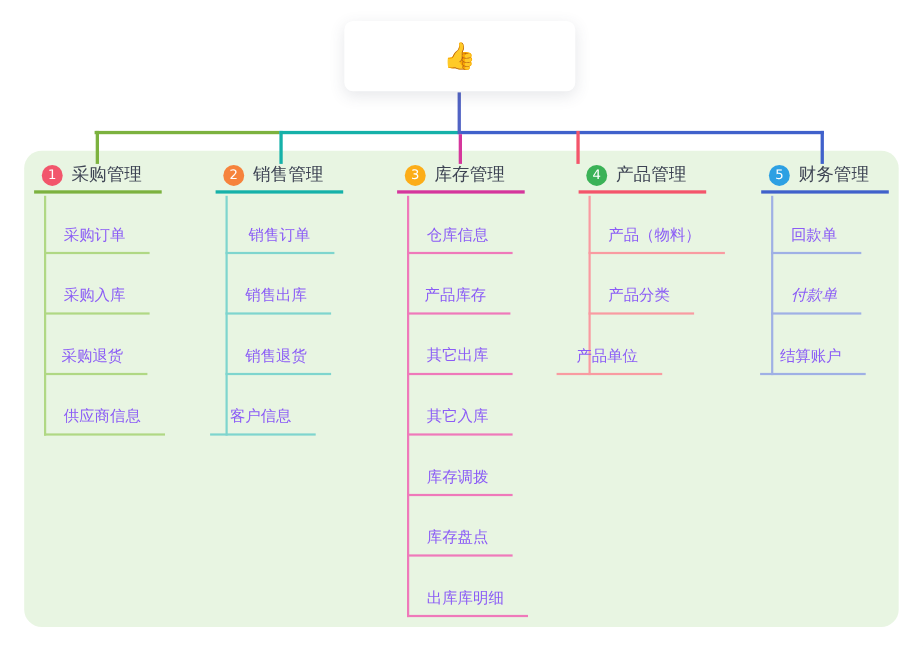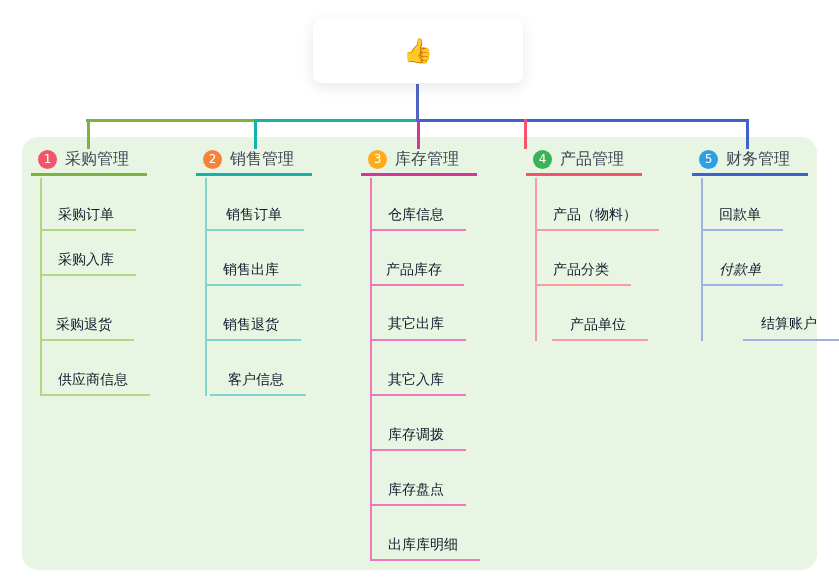--- a/index.html
+++ b/index.html
@@ -10,21 +10,21 @@
     border-radius:8px;box-shadow:0 4px 14px rgba(60,70,90,0.13);display:flex;align-items:center;
     justify-content:center;gap:10px;font-size:24px;font-weight:600;color:#3b4456;z-index:5;}
   .seg{position:absolute;z-index:2;}
   .branch-title{position:absolute;height:31px;width:116px;box-sizing:border-box;display:flex;
     align-items:center;gap:8px;padding-left:7px;border-bottom:3px solid #000;z-index:3;
     font-size:16px;font-weight:500;color:#3e4454;white-space:nowrap;}
   .badge{width:19px;height:19px;border-radius:50%;flex:0 0 19px;display:flex;align-items:center;
     justify-content:center;font-size:12px;font-weight:500;color:#ffffff;line-height:1;}
   .child-row{position:absolute;height:34px;box-sizing:content-box;display:flex;align-items:flex-end;
     padding:0 22px 0 18px;border-bottom:2px solid #000;z-index:3;white-space:nowrap;}
-  .child-row span{font-size:14px;color:#0f172a;padding-bottom:8px;line-height:1;}
+  .child-row span{font-size:14px;color:#8b5cf6;padding-bottom:8px;line-height:1;}
 </style>
 </head>
 <body>
 
 <div id="canvas">
   <div id="panel"></div>
   <div id="root-node">
     <span>👍</span>
   </div>
   <div id="connectors">
@@ -44,21 +44,21 @@
       <div class="seg" style="left: 701px; top: 178px; width: 2px; height: 163px; background: rgb(159, 176, 229);"></div>
     </div>
   <div id="branches">
       <div class="branch-title" style="left: 31px; top: 145px; border-bottom-color: rgb(124, 178, 63);">
         <span class="badge" style="background: rgb(242, 86, 108);">1</span>
         <span>采购管理</span>
       </div>
       <div class="child-row" style="left: 40px; top: 195px; border-bottom-color: rgb(176, 216, 132);">
         <span>采购订单</span>
       </div>
-      <div class="child-row" style="left: 40px; top: 240px; border-bottom-color: rgb(176, 216, 132);">
+      <div class="child-row" style="left: 40px; top: 250px; border-bottom-color: rgb(176, 216, 132);">
         <span>采购入库</span>
       </div>
       <div class="child-row" style="left: 40px; top: 305px; border-bottom-color: rgb(176, 216, 132); padding-left: 16px;">
         <span>采购退货</span>
       </div>
       <div class="child-row" style="left: 40px; top: 360px; border-bottom-color: rgb(176, 216, 132);">
         <span>供应商信息</span>
       </div>
       <div class="branch-title" style="left: 196px; top: 145px; border-bottom-color: rgb(22, 177, 169);">
         <span class="badge" style="background: rgb(246, 131, 60);">2</span>
@@ -66,21 +66,21 @@
       </div>
       <div class="child-row" style="left: 205px; top: 195px; border-bottom-color: rgb(126, 213, 206); padding-left: 21px;">
         <span>销售订单</span>
       </div>
       <div class="child-row" style="left: 205px; top: 250px; border-bottom-color: rgb(126, 213, 206);">
         <span>销售出库</span>
       </div>
       <div class="child-row" style="left: 205px; top: 305px; border-bottom-color: rgb(126, 213, 206);">
         <span>销售退货</span>
       </div>
-      <div class="child-row" style="left: 210px; top: 360px; border-bottom-color: rgb(126, 213, 206);">
+      <div class="child-row" style="left: 191px; top: 360px; border-bottom-color: rgb(126, 213, 206);">
         <span>客户信息</span>
       </div>
       <div class="branch-title" style="left: 361px; top: 145px; border-bottom-color: rgb(213, 54, 156);">
         <span class="badge" style="background: rgb(252, 173, 24);">3</span>
         <span>库存管理</span>
       </div>
       <div class="child-row" style="left: 370px; top: 195px; border-bottom-color: rgb(239, 121, 186);">
         <span>仓库信息</span>
       </div>
       <div class="child-row" style="left: 370px; top: 250px; border-bottom-color: rgb(239, 121, 186); padding-left: 16px;">
@@ -104,30 +104,30 @@
       <div class="branch-title" style="left: 526px; top: 145px; border-bottom-color: rgb(244, 85, 107);">
         <span class="badge" style="background: rgb(59, 178, 87);">4</span>
         <span>产品管理</span>
       </div>
       <div class="child-row" style="left: 535px; top: 195px; border-bottom-color: rgb(249, 155, 161);">
         <span>产品（物料）</span>
       </div>
       <div class="child-row" style="left: 535px; top: 250px; border-bottom-color: rgb(249, 155, 161);">
         <span>产品分类</span>
       </div>
-      <div class="child-row" style="left: 552px; top: 305px; border-bottom-color: rgb(249, 155, 161); justify-content: flex-end;">
+      <div class="child-row" style="left: 506px; top: 305px; border-bottom-color: rgb(249, 155, 161); justify-content: flex-end;">
         <span>产品单位</span>
       </div>
       <div class="branch-title" style="left: 692px; top: 145px; border-bottom-color: rgb(64, 97, 203);">
         <span class="badge" style="background: rgb(45, 160, 227);">5</span>
         <span>财务管理</span>
       </div>
       <div class="child-row" style="left: 701px; top: 195px; border-bottom-color: rgb(159, 176, 229);">
         <span>回款单</span>
       </div>
       <div class="child-row" style="left: 701px; top: 250px; border-bottom-color: rgb(159, 176, 229); font-style: italic;">
         <span>付款单</span>
       </div>
-      <div class="child-row" style="left: 743px; top: 305px; border-bottom-color: rgb(159, 176, 229); font-family: Liberation Mono, monospace;">
+      <div class="child-row" style="left: 691px; top: 305px; border-bottom-color: rgb(159, 176, 229);">
         <span>结算账户</span>
       </div>
     </div>
 </div>
 
 </body></html>

